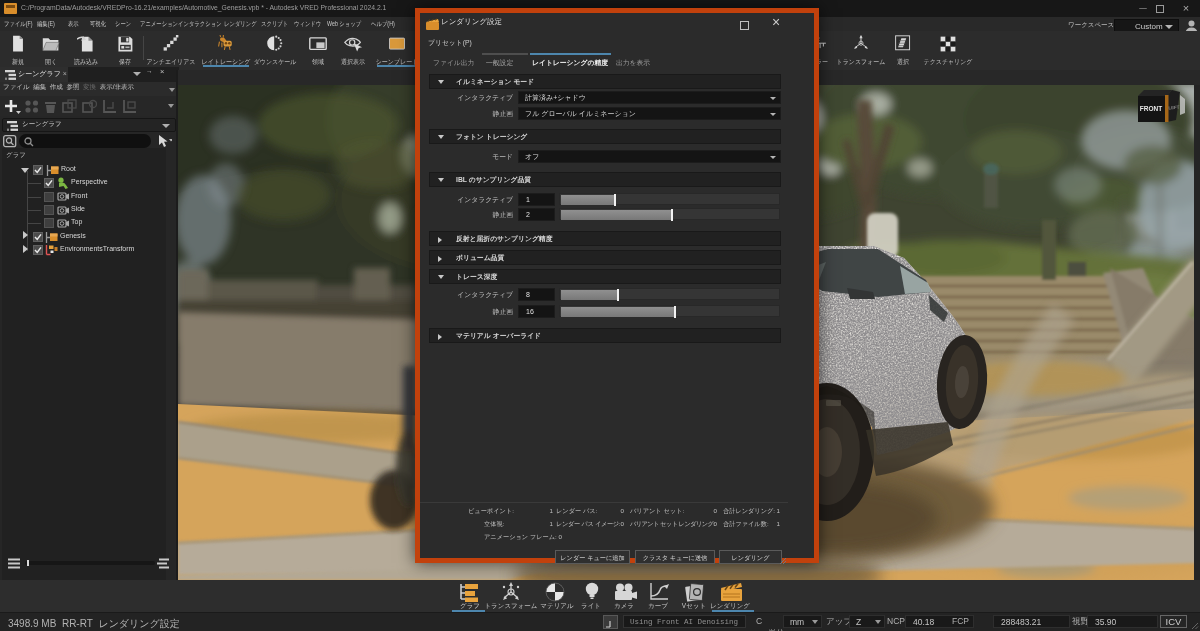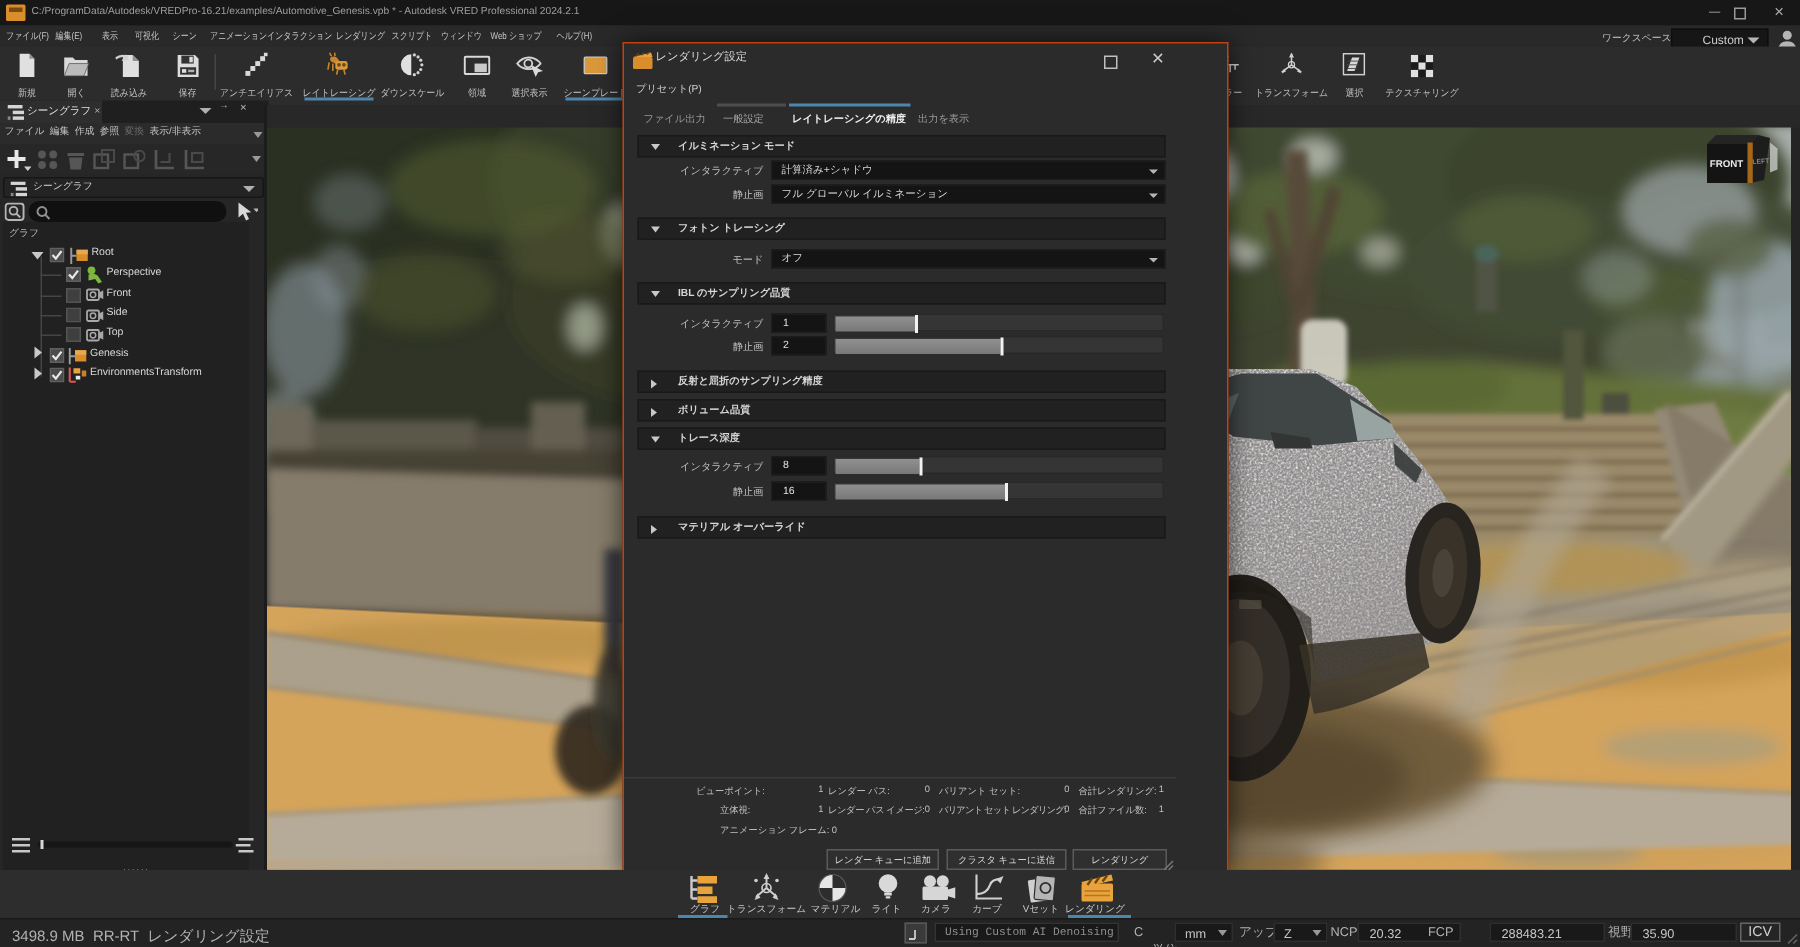--- a/index.html
+++ b/index.html
@@ -12,21 +12,21 @@
 #menubar span { position:absolute; top:3px; font-size:6.5px; color:#c7c7c7; white-space:nowrap; transform:scaleX(0.82); transform-origin:left center; }
 #toolbar { position:absolute; left:0; top:31px; width:1200px; height:39px; background:#2c2c2c; }
 .tbi { position:absolute; text-align:center; }
 .tbi .lbl { font-size:6.5px; color:#c2c2c2; white-space:nowrap; position:absolute; top:27px; left:50%; transform:translateX(-50%) scaleX(0.92); }
 .tbi .ic { position:absolute; top:4px; left:50%; transform:translateX(-50%) scale(0.82); transform-origin:top center; opacity:0.92; }
 .ul { position:absolute; height:1.5px; background:#4d86ad; }
 #leftpanel { position:absolute; left:0; top:70px; width:178px; height:510px; background:#262626; }
 #viewport { position:absolute; left:178px; top:70px; width:1022px; height:510px; background:#2d2d2d; overflow:hidden; }
 #dock { position:absolute; left:0; top:580px; width:1200px; height:32px; background:#2d2d2d; }
 #statusbar { position:absolute; left:0; top:612px; width:1200px; height:19px; background:#232323; border-top:1px solid #1a1a1a; }
-#dialog { position:absolute; left:415px; top:28px; width:404px; height:555px; background:#2b2b2b; border:1px solid #c2410c; box-shadow:0 0 16px rgba(0,0,0,.65); }
+#dialog { position:absolute; left:415px; top:8px; width:404px; height:555px; background:#2b2b2b; border:5px solid #c2410c; box-shadow:0 0 16px rgba(0,0,0,.65); }
 .sechead { position:absolute; left:9px; width:352px; height:15px; background:#212121; border:1px solid #191919; color:#d6d6d6; font-size:6.8px; font-weight:bold; line-height:13px; }
 .sechead .ar { position:absolute; left:8px; top:5px; width:0; height:0; }
 .ard { border-left:3.5px solid transparent; border-right:3.5px solid transparent; border-top:4.5px solid #c8c8c8; }
 .arr { border-top:3.5px solid transparent; border-bottom:3.5px solid transparent; border-left:4.5px solid #c8c8c8; }
 .sechead .tx { margin-left:26px; }
 .rowlbl { position:absolute; font-size:6.8px; color:#c4c4c4; text-align:right; }
 .combo { position:absolute; background:#141414; border:1px solid #1c1c1c; color:#d8d8d8; font-size:7px; line-height:11px; padding-left:6px; }
 .combo .dn { position:absolute; right:4px; top:4.5px; width:0; height:0; border-left:3px solid transparent; border-right:3px solid transparent; border-top:3.5px solid #b5b5b5; }
 .numf { position:absolute; background:#141414; border:1px solid #1c1c1c; color:#e0e0e0; font-size:7px; line-height:11px; padding-left:7px; }
 .slider { position:absolute; height:12px; background:#353535; border:1px solid #282828; }
@@ -758,28 +758,28 @@
  <div class="abs" style="left:628px;top:22px;width:60px;text-align:center;font-size:6.5px;color:#c8c8c8">カーブ</div>
  <div class="abs" style="left:664px;top:22px;width:60px;text-align:center;font-size:6.5px;color:#c8c8c8">Vセット</div>
  <div class="abs" style="left:697px;top:22px;width:66px;text-align:center;font-size:6.5px;color:#c8c8c8">レンダリング</div>
 </div>
 
 <div id="statusbar">
  <div class="abs" style="left:8px;top:4px;font-size:10px;color:#b2b2b2">3498.9 MB&nbsp;&nbsp;RR-RT&nbsp;&nbsp;レンダリング設定</div>
  <div class="abs" style="left:603px;top:2px;width:15px;height:14px;background:#3a3a3a;border:1px solid #585858"><svg width="13" height="12">
         <path d="M2 9 L6 9 M6 9 L6 3" stroke="#ccc" stroke-width="1.2" fill="none"></path>
       </svg></div>
- <div class="abs" style="left:623px;top:2px;width:123px;height:13px;background:#191919;border:1px solid #333;color:#8f8f8f;font-size:7.5px;font-family:'Liberation Mono',monospace;line-height:12px;padding-left:6px">Using Custom AI Denoising</div>
+ <div class="abs" style="left:623px;top:2px;width:123px;height:13px;background:#191919;border:1px solid #333;color:#8f8f8f;font-size:7.5px;font-family:'Liberation Mono',monospace;line-height:12px;padding-left:6px">Using Front AI Denoising</div>
  <div class="abs" style="left:756px;top:3px;font-size:8.5px;color:#b2b2b2">C</div>
  <div class="abs" style="left:768px;top:15px;font-size:8.5px;color:#b2b2b2">単位</div>
  <div class="abs" style="left:783px;top:2px;width:39px;height:13px;background:#191919;border:1px solid #2e2e2e;color:#c5c5c5;font-size:8.5px;line-height:12px;padding-left:6px">mm<span style="position:absolute;right:3px;top:4px;width:0;height:0;border-left:3.5px solid transparent;border-right:3.5px solid transparent;border-top:4px solid #999"></span></div>
  <div class="abs" style="left:826px;top:3px;font-size:8.5px;color:#b2b2b2">アップ</div>
  <div class="abs" style="left:849px;top:2px;width:36px;height:13px;background:#191919;border:1px solid #2e2e2e;color:#c5c5c5;font-size:8.5px;line-height:12px;padding-left:6px">Z<span style="position:absolute;right:3px;top:4px;width:0;height:0;border-left:3.5px solid transparent;border-right:3.5px solid transparent;border-top:4px solid #999"></span></div>
  <div class="abs" style="left:887px;top:3px;font-size:8.5px;color:#b2b2b2">NCP</div>
- <div class="abs" style="left:905px;top:2px;width:69px;height:13px;background:#191919;border:1px solid #2e2e2e;color:#c5c5c5;font-size:8.5px;line-height:12px;padding-left:7px">20.32</div>
+ <div class="abs" style="left:905px;top:2px;width:69px;height:13px;background:#191919;border:1px solid #2e2e2e;color:#c5c5c5;font-size:8.5px;line-height:12px;padding-left:7px">40.18</div>
  <div class="abs" style="left:952px;top:3px;font-size:8.5px;color:#b2b2b2">FCP</div>
  <div class="abs" style="left:993px;top:2px;width:77px;height:13px;background:#191919;border:1px solid #2e2e2e;color:#c5c5c5;font-size:8.5px;line-height:12px;padding-left:7px">288483.21</div>
  <div class="abs" style="left:1072px;top:3px;font-size:8.5px;color:#b2b2b2">視野</div>
  <div class="abs" style="left:1087px;top:2px;width:71px;height:13px;background:#191919;border:1px solid #2e2e2e;color:#c5c5c5;font-size:8.5px;line-height:12px;padding-left:7px">35.90</div>
  <div class="abs" style="left:1160px;top:2px;width:27px;height:13px;background:#252525;border:1px solid #666;color:#cfcfcf;font-size:9.5px;line-height:12px;text-align:center">ICV</div>
  <svg class="abs" style="left:1191px;top:9px" width="8" height="8">
       <path d="M7 1 L1 7 M7 4.5 L4.5 7" stroke="#666" stroke-width="1"></path>
     </svg>
 </div>
 

